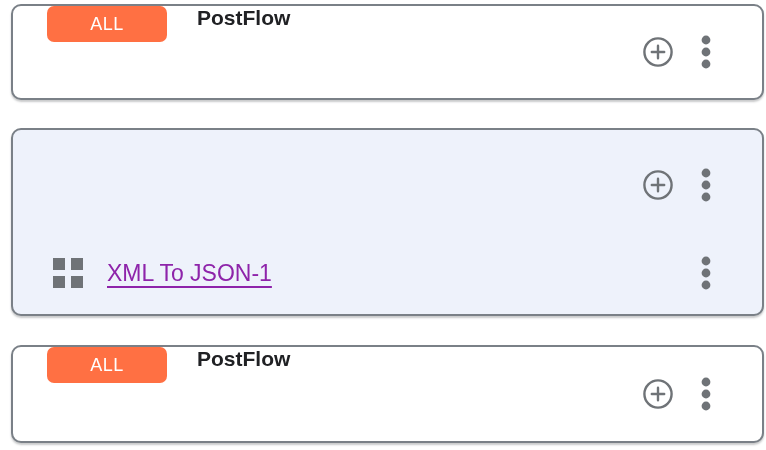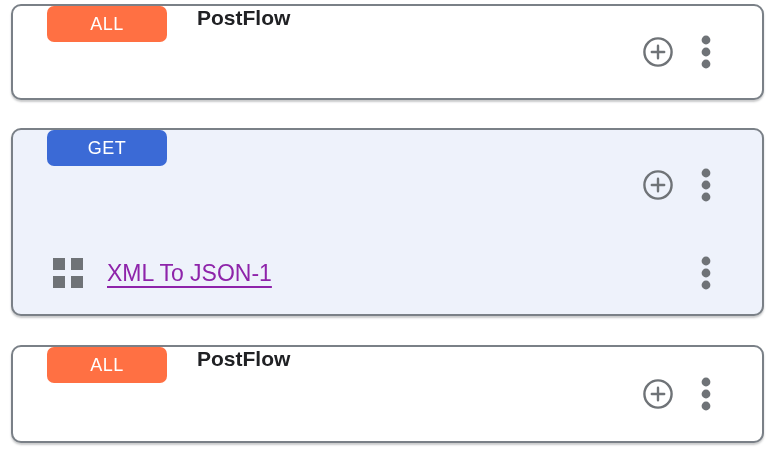--- a/index.html
+++ b/index.html
@@ -115,21 +115,20 @@
             <circle cx="6" cy="17" r="4.4" fill="#6F7377"></circle>
             <circle cx="6" cy="29" r="4.4" fill="#6F7377"></circle>
           </svg>
         </span>
       </button>
     </div>
   </section>
 
   <section class="card card-getflow" style="background-color: rgb(238, 242, 251);">
     <div class="card-header">
-      <span class="badge" style="background-color: rgb(59, 106, 214);">GET</span>
       <span class="spacer"></span>
       <button class="icon-btn add-btn">
         <span>
           <svg width="32" height="32" viewBox="0 0 32 32">
             <circle cx="16" cy="16" r="13.6" fill="none" stroke="#6F7377" stroke-width="2.4"></circle>
             <path d="M16 9.8v12.4M9.8 16h12.4" stroke="#6F7377" stroke-width="2.4" stroke-linecap="round"></path>
           </svg>
         </span>
       </button>
       <button class="icon-btn">

